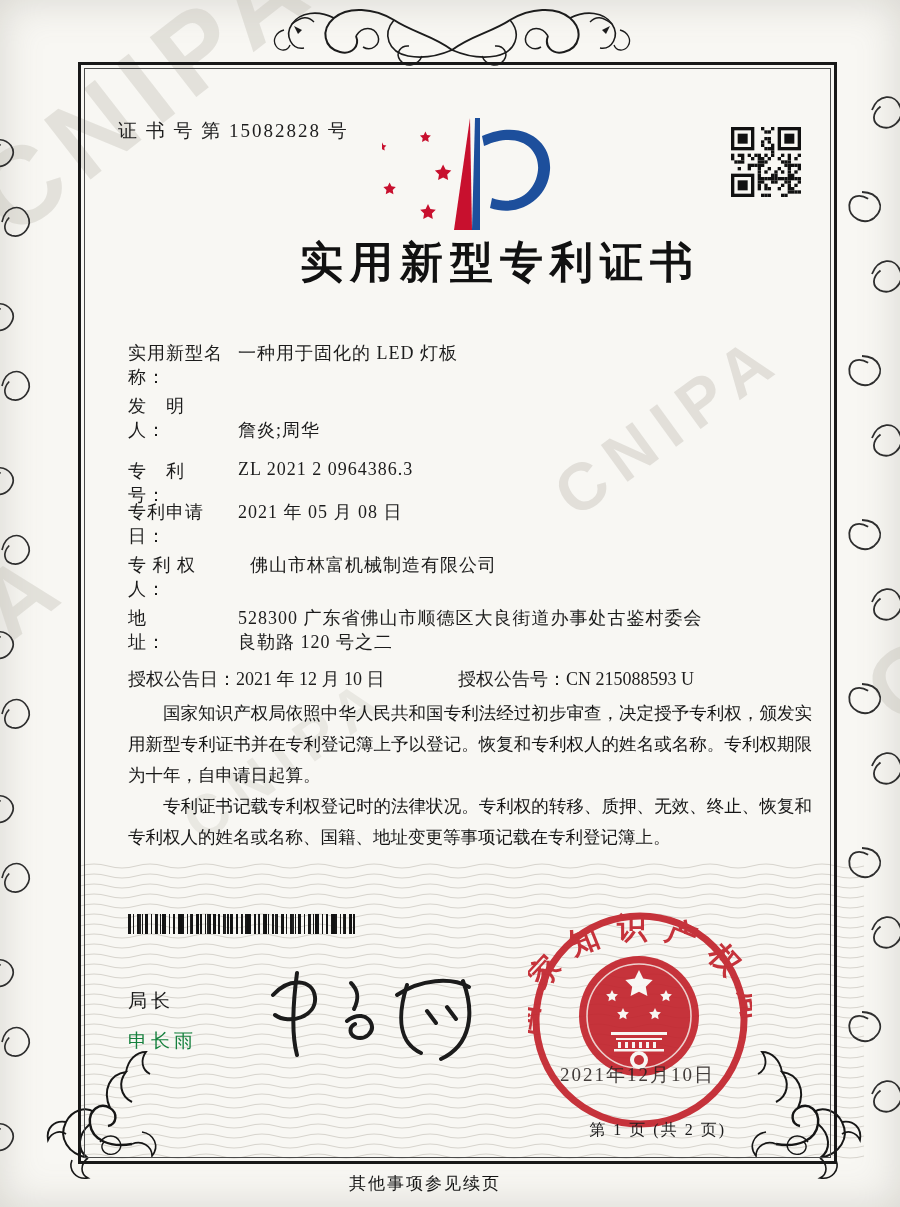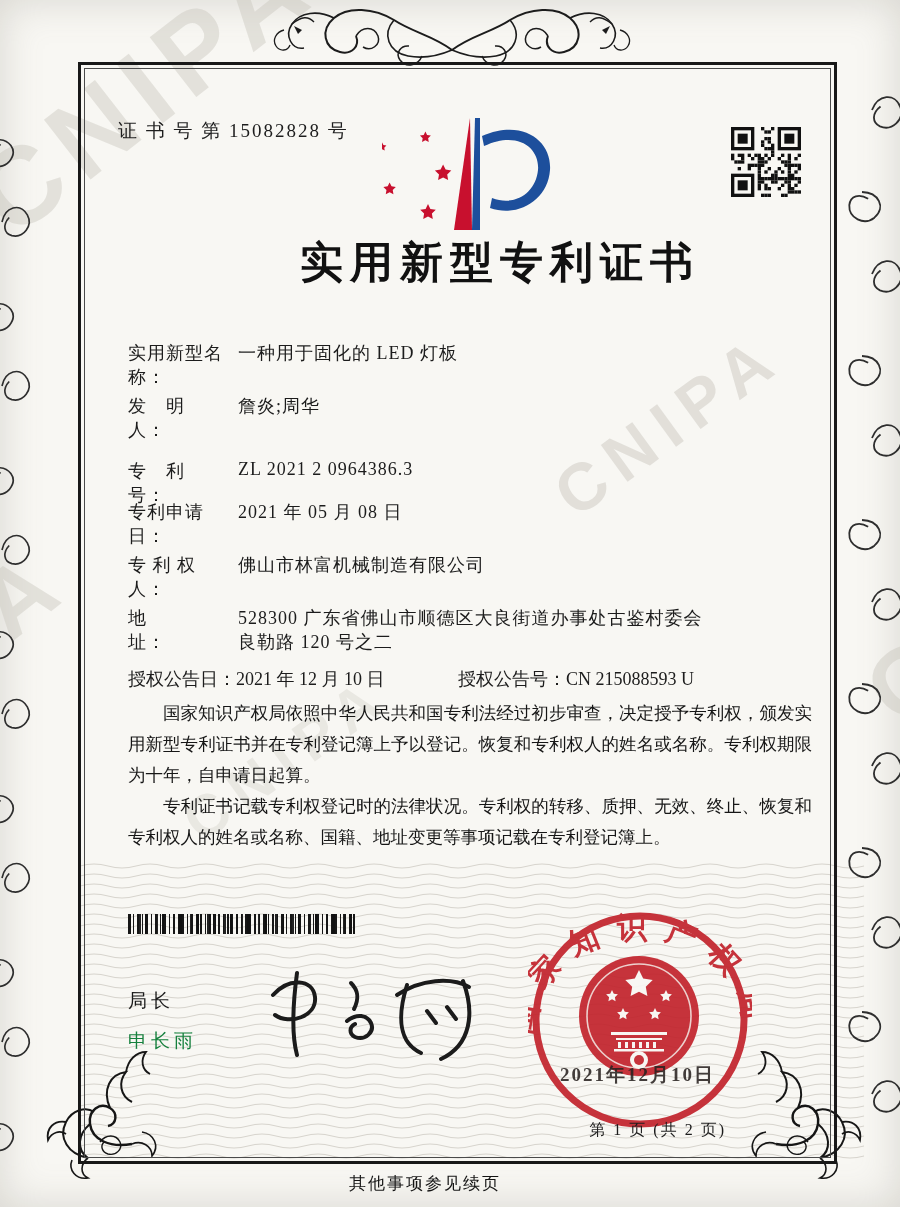--- a/index.html
+++ b/index.html
@@ -32,21 +32,21 @@
   #body-text p{margin:0;text-indent:2em;}
   
   #barcode{position:absolute;left:128px;top:914px;width:230px;height:20px;
       background:
         repeating-linear-gradient(90deg,#161616 0 2px,transparent 2px 5px,#161616 5px 6px,transparent 6px 9px),
         repeating-linear-gradient(90deg,#111 0 3px,transparent 3px 4px,transparent 4px 11px,#222 11px 13px,transparent 13px 17px);}
   #director-title{position:absolute;left:128px;top:988px;font-size:19px;color:#1a1a1a;letter-spacing:4px;}
   #director-name{position:absolute;left:128px;top:1028px;font-size:19px;color:#15803d;letter-spacing:4px;}
   #signature{position:absolute;left:255px;top:955px;width:230px;height:120px;}
   #seal{position:absolute;left:528px;top:908px;width:224px;height:224px;}
-  #seal-date{position:absolute;left:560px;top:1062px;font-size:19px;color:rgba(40,34,32,.88);letter-spacing:2px;font-weight:bold;}
+  #seal-date{position:absolute;left:560px;top:1062px;font-size:19px;color:rgba(40,34,32,.88);letter-spacing:2px;}
   #page-info{position:absolute;left:78px;top:1120px;width:648px;text-align:right;
       font-size:16px;color:#1d1d1d;letter-spacing:2px;}
   #continuation{position:absolute;left:300px;top:1172px;width:250px;text-align:center;
       font-size:17px;color:#141414;letter-spacing:2px;}
   svg{display:block;}
 </style>
 </head>
 <body>
 
 <div id="page">
@@ -306,33 +306,33 @@
         </g>
       </svg>
   </div>
 
   <div id="title">实用新型专利证书</div>
 
   <div class="frow" style="top:341px;">
     <span class="flabel">实用新型名称：</span>
     <span class="fvalue">一种用于固化的 LED 灯板</span>
   </div>
-  <div class="frow" style="top:394px;">
+  <div class="frow" style="top:394px;align-items:flex-end;">
     <span class="flabel">发　明　人：</span>
     <span class="fvalue">詹炎;周华</span>
   </div>
   <div class="frow" style="top:459px;">
     <span class="flabel">专　利　号：</span>
     <span class="fvalue">ZL 2021 2 0964386.3</span>
   </div>
   <div class="frow" style="top:500px;">
     <span class="flabel">专利申请日：</span>
     <span class="fvalue">2021 年 05 月 08 日</span>
   </div>
-  <div class="frow" style="top:553px;">
+  <div class="frow" style="top:553px;gap:12px;">
     <span class="flabel">专 利 权 人：</span>
     <span class="fvalue">佛山市林富机械制造有限公司</span>
   </div>
   <div class="frow" style="top:606px;">
     <span class="flabel">地　　　址：</span>
     <span class="fvalue">528300 广东省佛山市顺德区大良街道办事处古鉴村委会
 良勒路 120 号之二</span>
   </div>
 
   <div id="grant-row">

